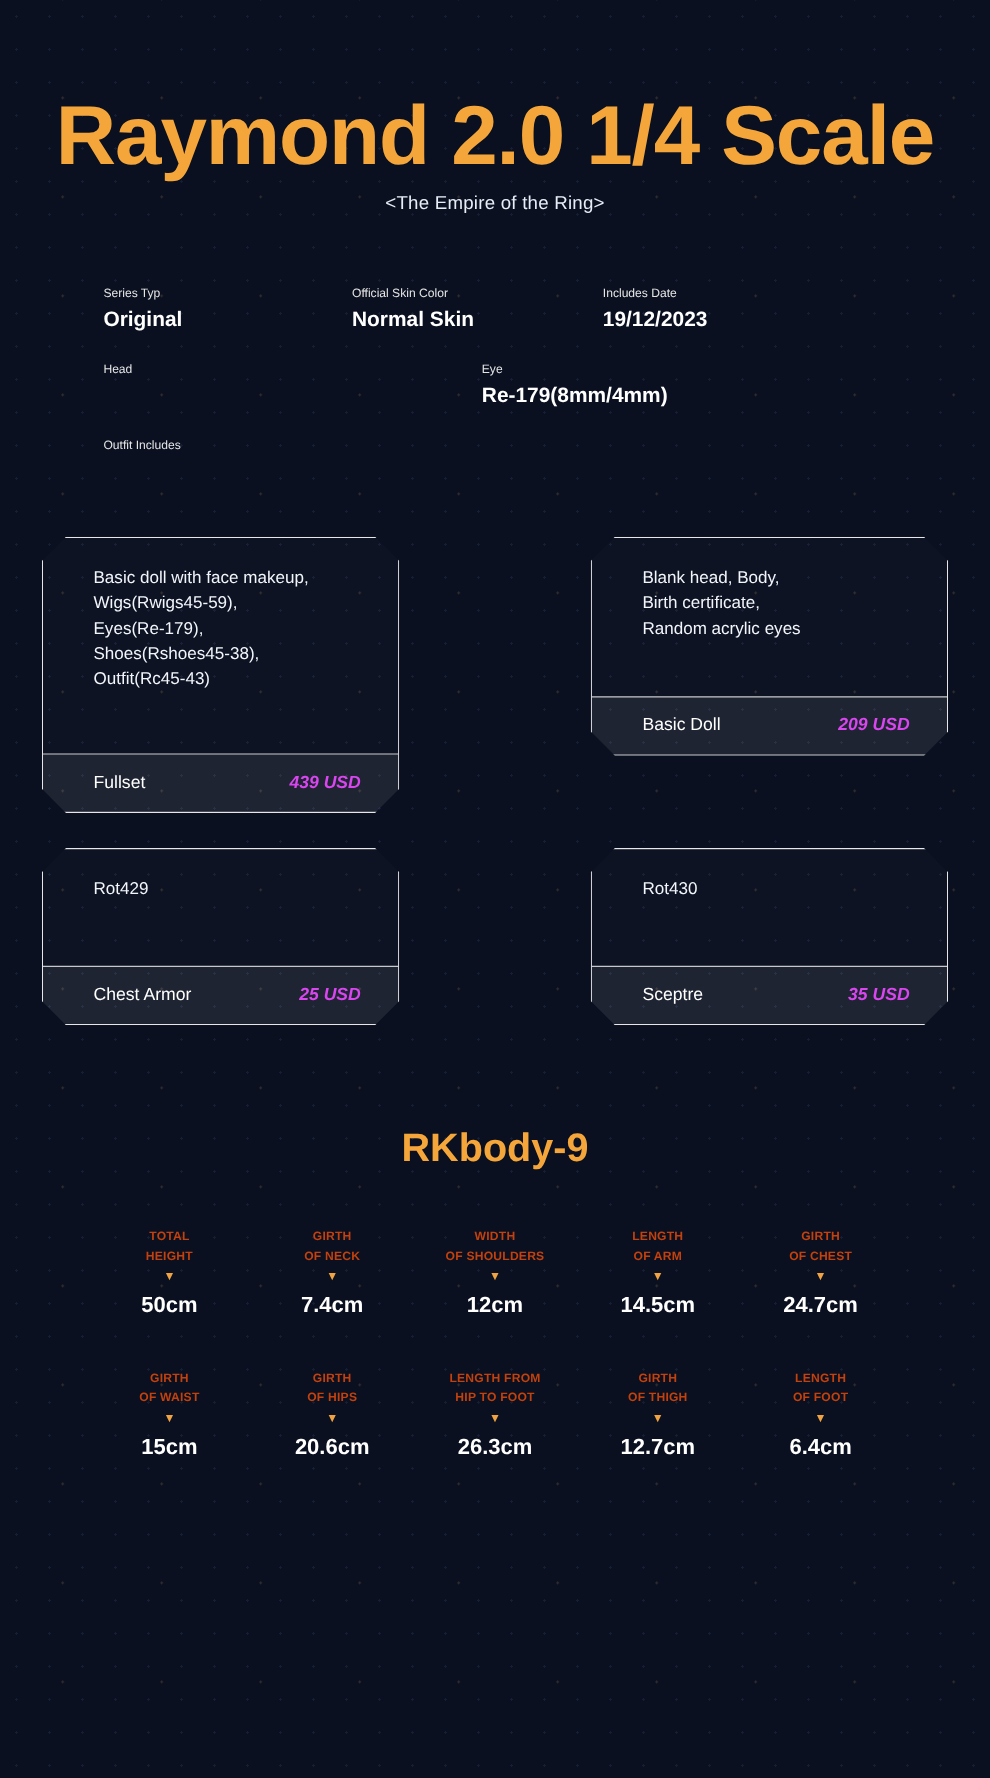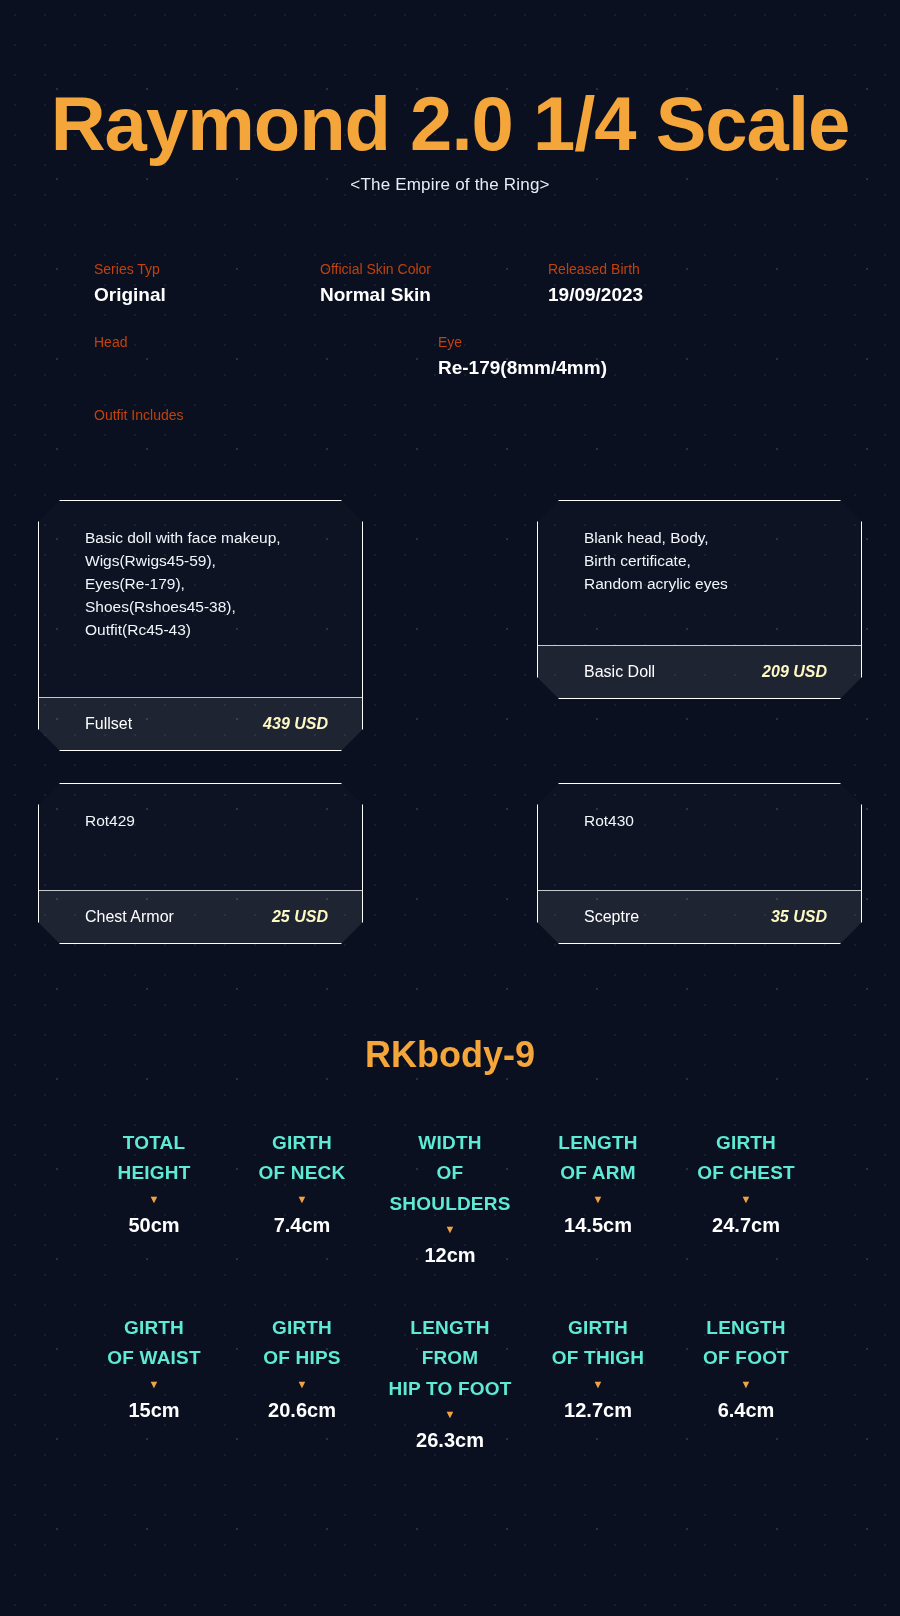--- a/index.html
+++ b/index.html
@@ -62,22 +62,22 @@
   .spec-row {
     display: flex;
     margin-bottom: 28px;
   }
   .spec-row:last-child { margin-bottom: 0; }
   .spec-col-1 { width: 226px; }
   .spec-col-2 { width: 228px; }
   .spec-col-3 { width: 240px; }
   .spec-wide  { width: 100%; }
   .spec-label {
-    color: #c2410c;
-    font-size: 14px;
+    color: #e5e5e5;
+    font-size: 11px;
     margin-bottom: 7px;
   }
   .spec-value {
     color: #ffffff;
     font-size: 19px;
     font-weight: bold;
   }
   .spec-value.small {
     font-size: 16px;
   }
@@ -128,21 +128,21 @@
     padding: 17px 34px 17px 46px;
   }
   .card-foot .name {
     font-size: 16px;
     color: #ffffff;
   }
   .card-foot .price {
     font-size: 16px;
     font-weight: bold;
     font-style: italic;
-    color: #fef9c3;
+    color: #d946ef;
   }
   .card.tall .card-body { min-height: 148px; }
   .card.mid  .card-body { min-height: 96px; }
   .card.short .card-body { min-height: 58px; }
 
   
   .body-title {
     text-align: center;
     color: #f5a63a;
     font-size: 36px;
@@ -157,22 +157,22 @@
     display: flex;
     justify-content: space-between;
     margin-bottom: 46px;
   }
   .measure-row:last-child { margin-bottom: 0; }
   .measure {
     width: 140px;
     text-align: center;
   }
   .measure .label {
-    color: #5eead4;
-    font-size: 19px;
+    color: #c2410c;
+    font-size: 11px;
     font-weight: bold;
     line-height: 1.6;
     letter-spacing: 0.2px;
   }
   .measure .arrow {
     color: #f0a340;
     font-size: 11px;
     line-height: 1.9;
   }
   .measure .value {
@@ -197,22 +197,22 @@
     <div class="spec-row">
       <div class="spec-col-1">
         <div class="spec-label">Series Typ</div>
         <div class="spec-value">Original</div>
       </div>
       <div class="spec-col-2">
         <div class="spec-label">Official Skin Color</div>
         <div class="spec-value">Normal Skin</div>
       </div>
       <div class="spec-col-3">
-        <div class="spec-label">Released Birth</div>
-        <div class="spec-value">19/09/2023</div>
+        <div class="spec-label">Includes Date</div>
+        <div class="spec-value">19/12/2023</div>
       </div>
     </div>
 
     <div class="spec-row">
       <div class="spec-col-1" style="width:344px">
         <div class="spec-label">Head</div>
       </div>
       <div class="spec-col-2">
         <div class="spec-label">Eye</div>
         <div class="spec-value">Re-179(8mm/4mm)</div>

